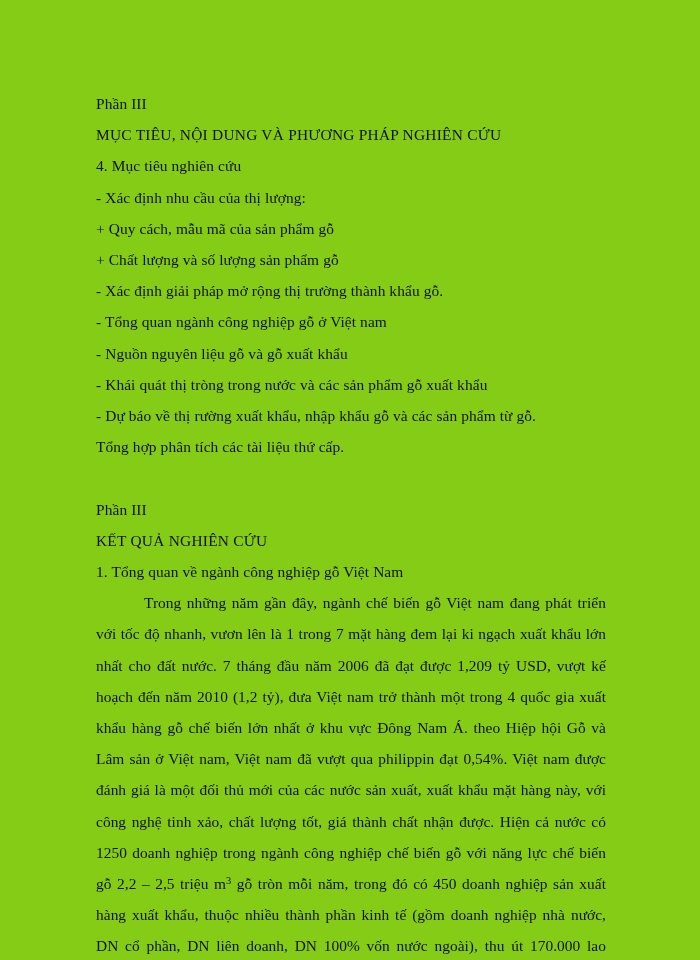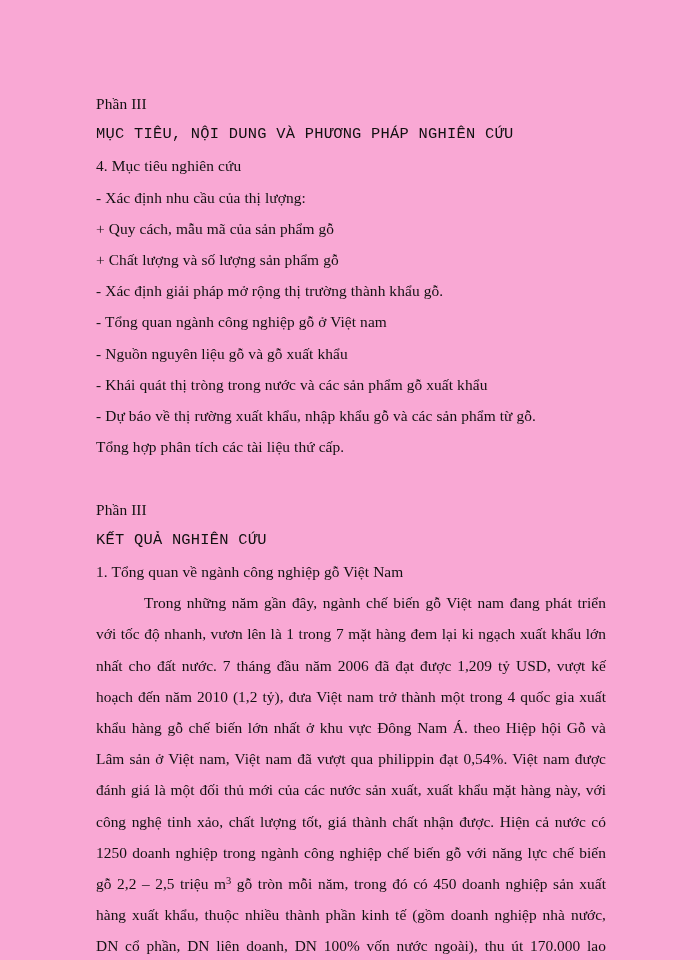--- a/index.html
+++ b/index.html
@@ -13,39 +13,38 @@
     height: 960px;
     overflow: hidden;
     font-family: "Liberation Serif", "DejaVu Serif", serif;
     color: #000000;
     -webkit-font-smoothing: antialiased;
   }
   .page {
     position: relative;
     width: 700px;
     height: 960px;
-    background: #f9a8d4;
+    background: #84cc16;
     box-sizing: border-box;
   }
   .content {
     position: absolute;
     left: 96px;
     top: 88px;
     width: 510px;
   }
   .line {
     font-size: 15.4px;
     line-height: 31.2px;
     white-space: nowrap;
     letter-spacing: 0.1px;
     color: #111111;
   }
   .line.caps {
     letter-spacing: 0.25px;
-    font-family: Liberation Mono, monospace;
   }
   .spacer-block {
     height: 31.2px;
   }
   .para {
     font-size: 15.4px;
     line-height: 31.2px;
     text-align: justify;
     text-justify: inter-word;
     text-indent: 48px;

